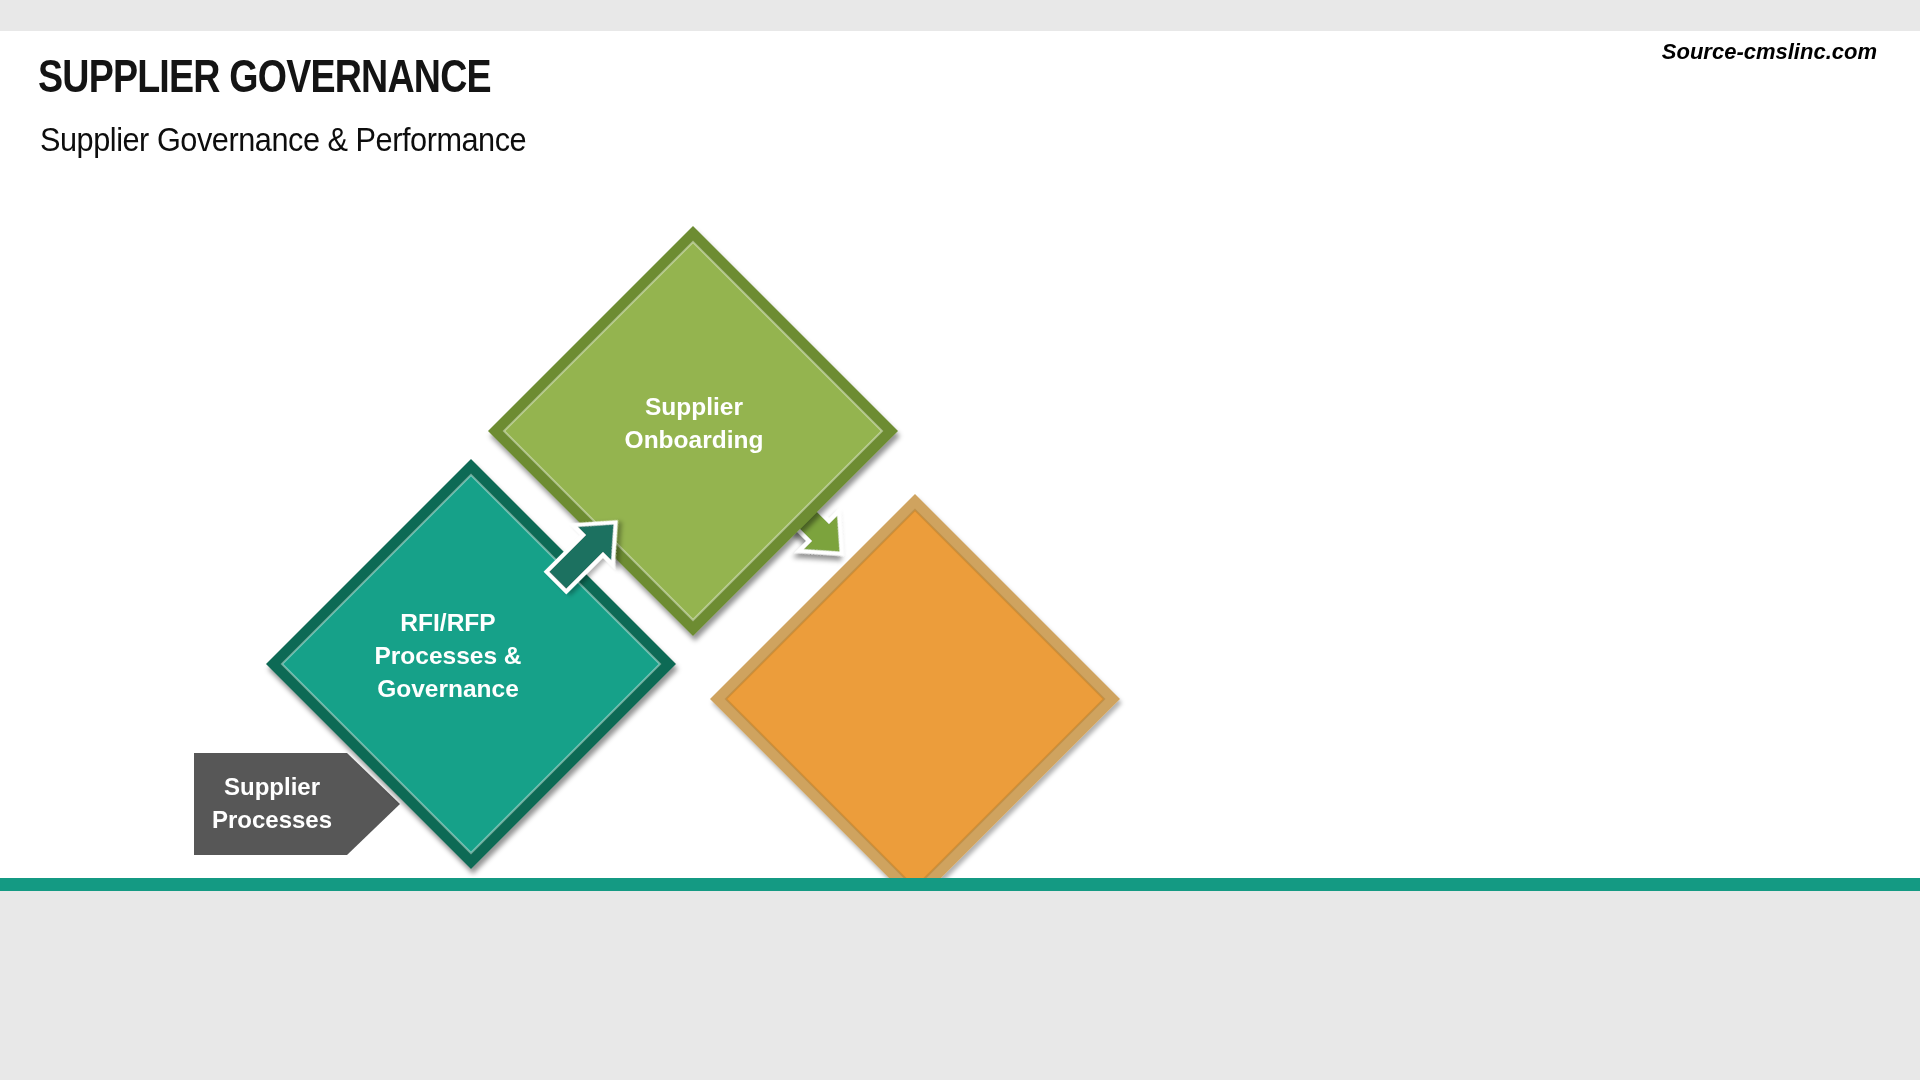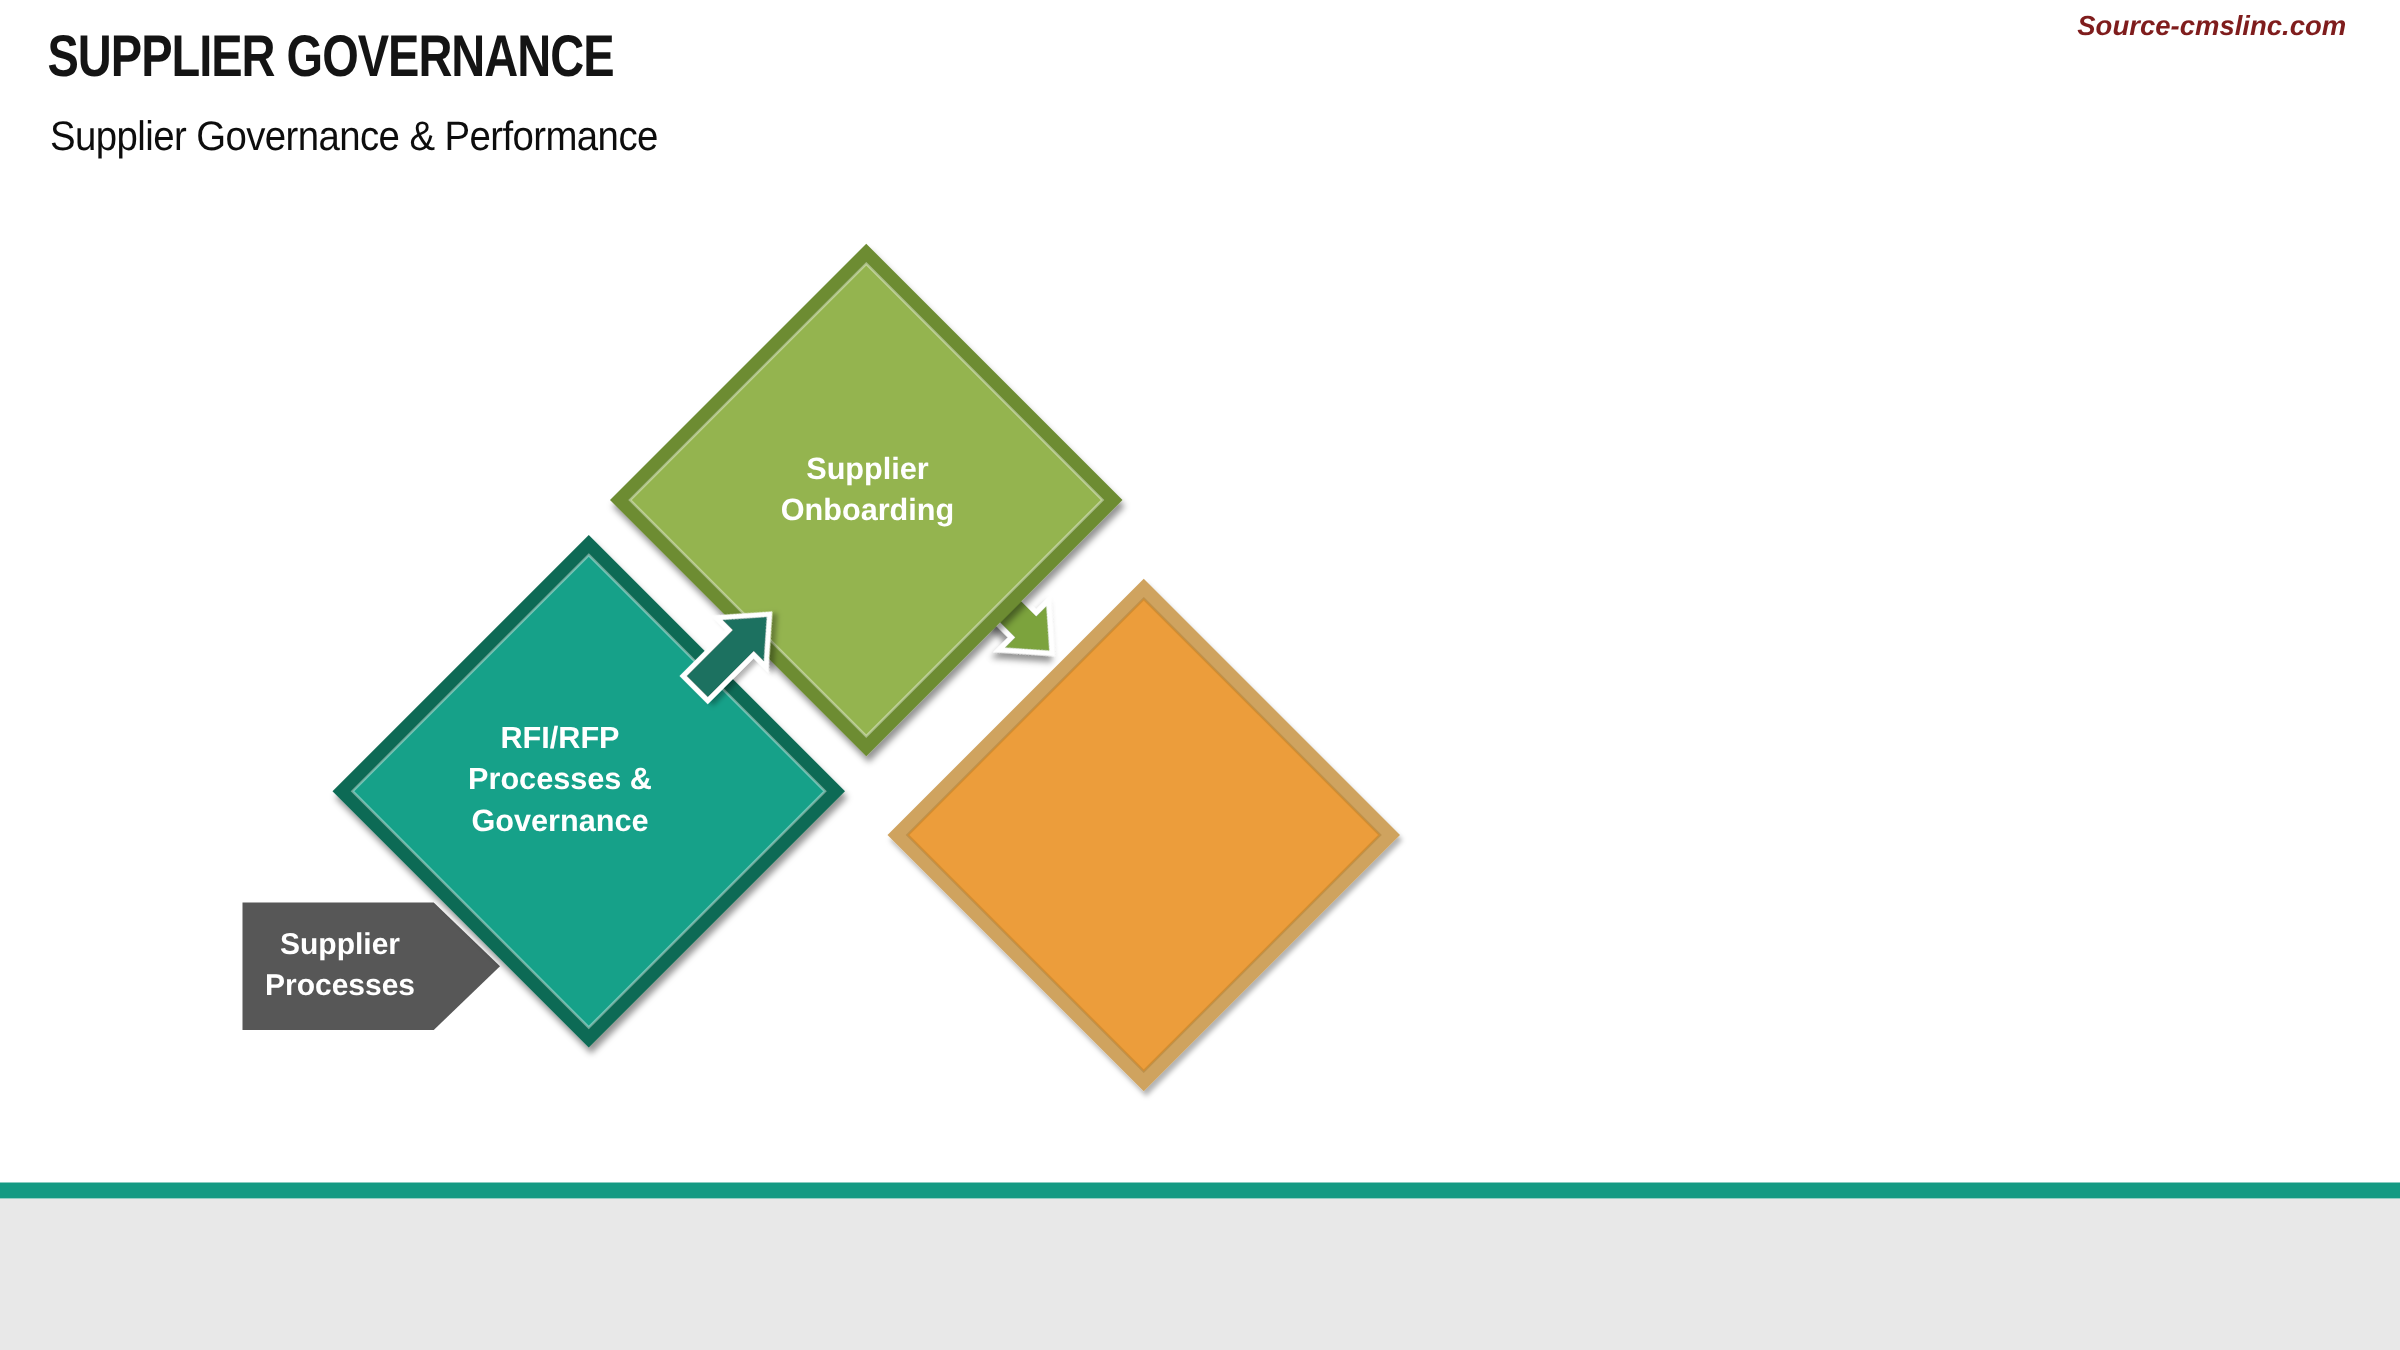--- a/index.html
+++ b/index.html
@@ -1,40 +1,41 @@
 <!DOCTYPE html>
 <html><head>
 <meta charset="utf-8">
 <style>
   html,body{margin:0;padding:0;background:#e8e8e8;}
   .slide{
     position:relative;
-    width:1920px;height:959px;
+    width:1920px;height:860px;
     background:#ffffff;
     overflow:hidden;
     font-family:"Liberation Sans", sans-serif;
+    margin-top:31px;
   }
   .title{
     position:absolute;left:38px;top:18px;margin:0;
     font-size:47px;font-weight:700;letter-spacing:-1px;
     color:#141414;line-height:1.15;
     transform:scaleX(.8);transform-origin:0 50%;
     white-space:nowrap;
   }
   .subtitle{
     position:absolute;left:40px;top:88px;
     font-size:33px;font-weight:400;letter-spacing:-.5px;
     color:#0d0d0d;line-height:1.25;
     transform:scaleX(.93);transform-origin:0 50%;
     white-space:nowrap;
   }
   .source{
     position:absolute;right:43px;top:8px;
     font-size:22px;font-weight:700;font-style:italic;
-    color:#7f1d1d;
+    color:#000000;
   }
   svg.diagram{position:absolute;left:0;top:0;}
   .dlabel{
     position:absolute;width:280px;
     transform:translate(-50%,-50%);
     text-align:center;color:#ffffff;
     font-size:24.5px;font-weight:700;line-height:33px;
   }
   .dlabel span{display:block;}
   .tag-label{

